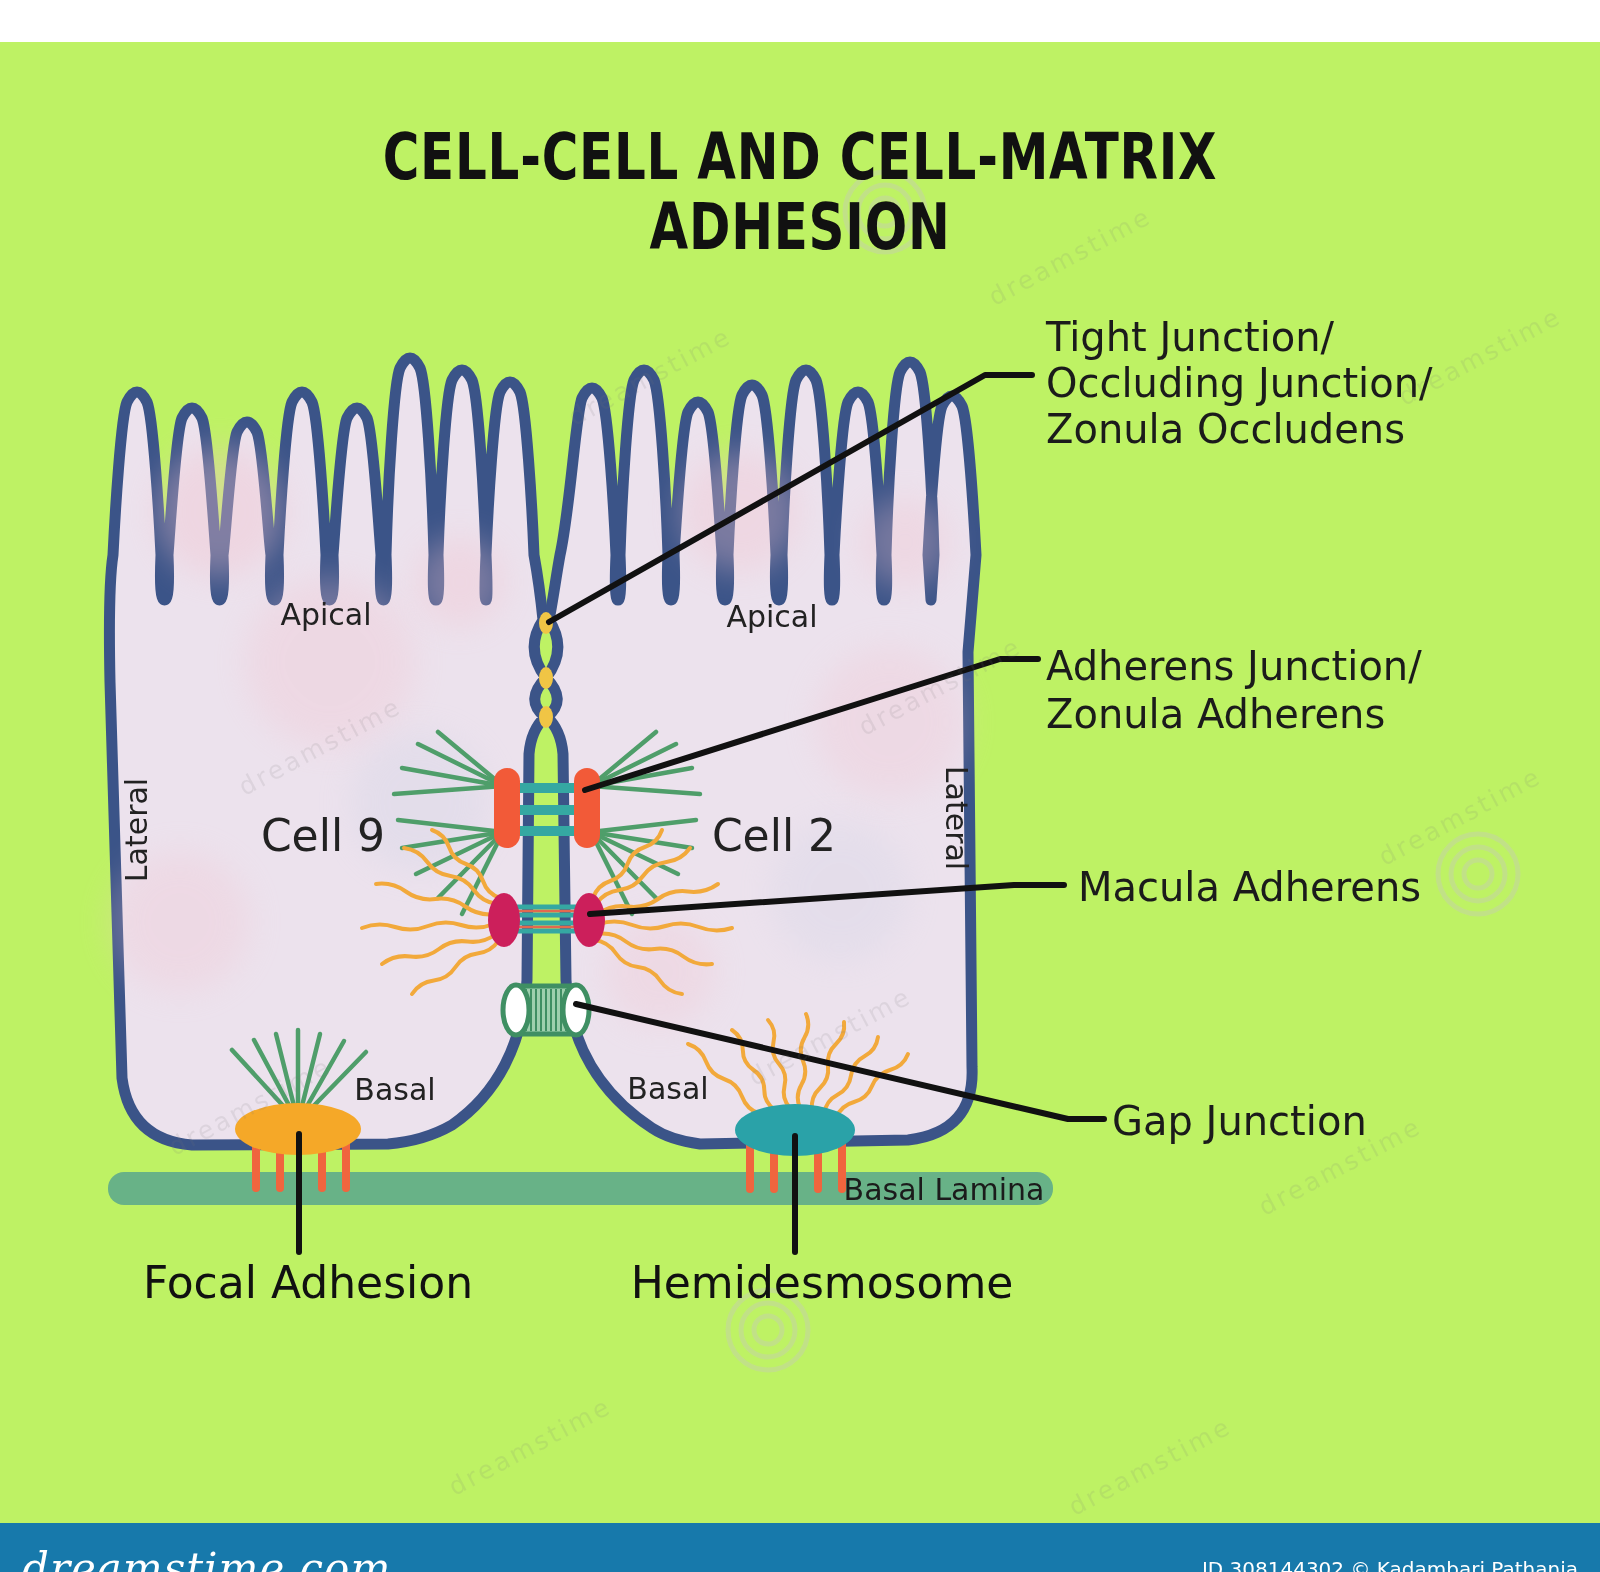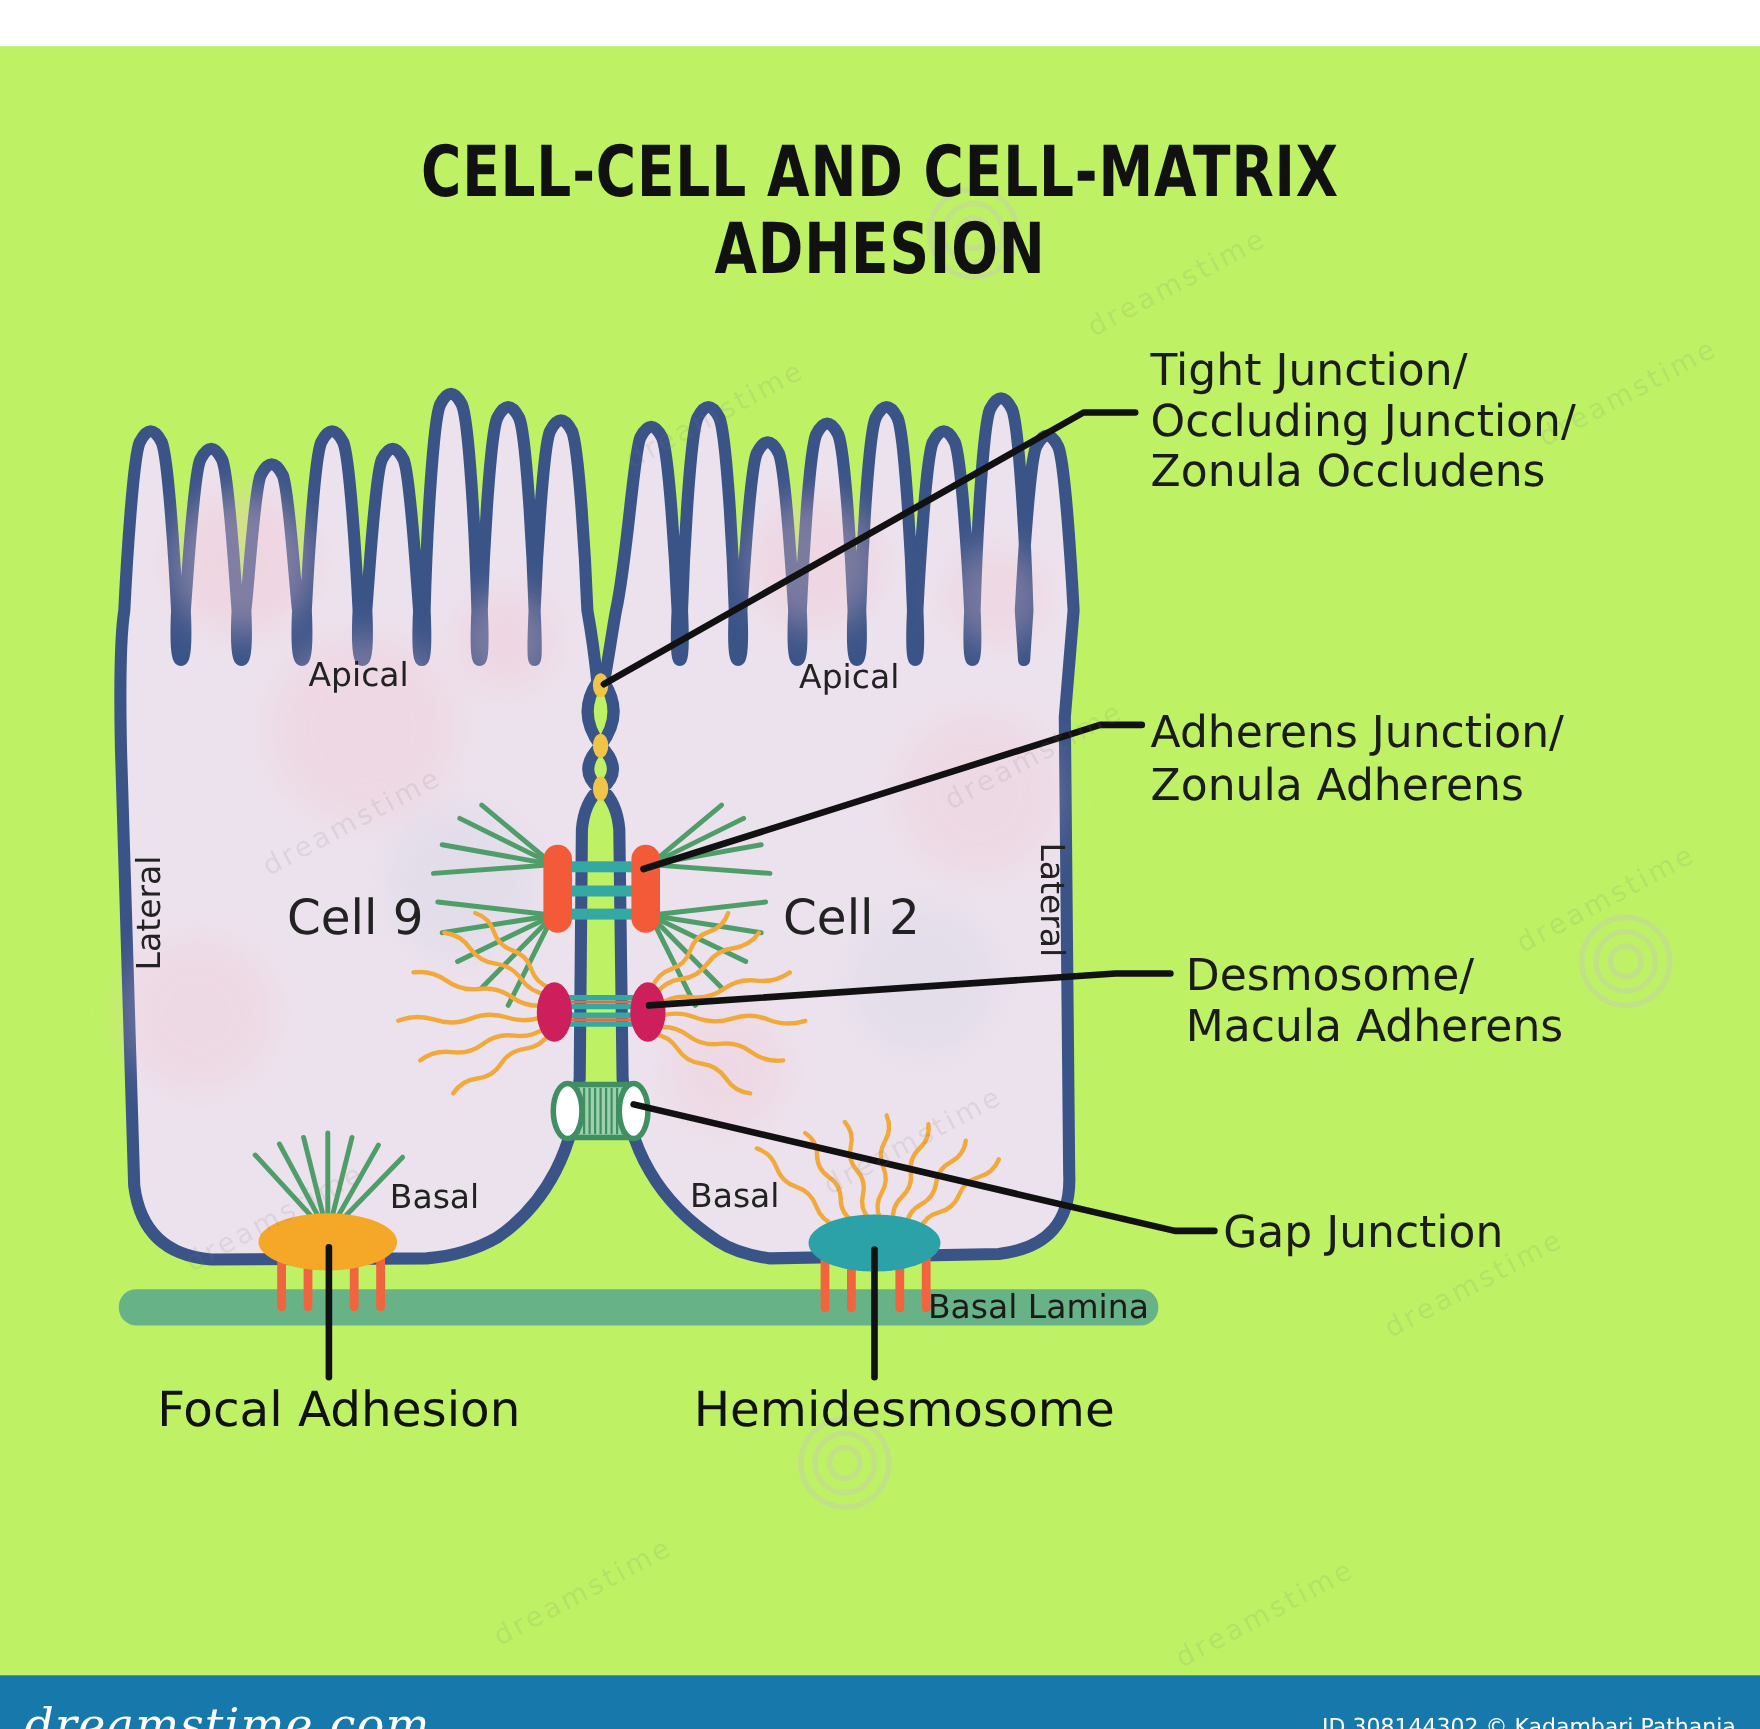--- a/index.html
+++ b/index.html
@@ -200,21 +200,20 @@
     <div>Occluding Junction/</div>
     <div>Zonula Occludens</div>
   </div>
 
   <div class="lbl side-label" style="left:1046px;top:600px;line-height:48px;">
     <div>Adherens Junction/</div>
     <div>Zonula Adherens</div>
   </div>
 
   <div class="lbl side-label" style="left:1078px;top:822px;">
-    <div>Desmosome/</div>
     <div>Macula Adherens</div>
   </div>
 
   <div class="lbl side-label" style="left:1112px;top:1056px;">Gap Junction</div>
 
   <div class="lbl bottom-label center-origin" style="left:308px;top:1240px;text-align:right;">Focal Adhesion</div>
 
   <div class="lbl bottom-label center-origin" style="left:822px;top:1240px;">Hemidesmosome</div>
 
   <div class="lbl cell-label center-origin" style="left:323px;top:793px;">Cell 9</div>

